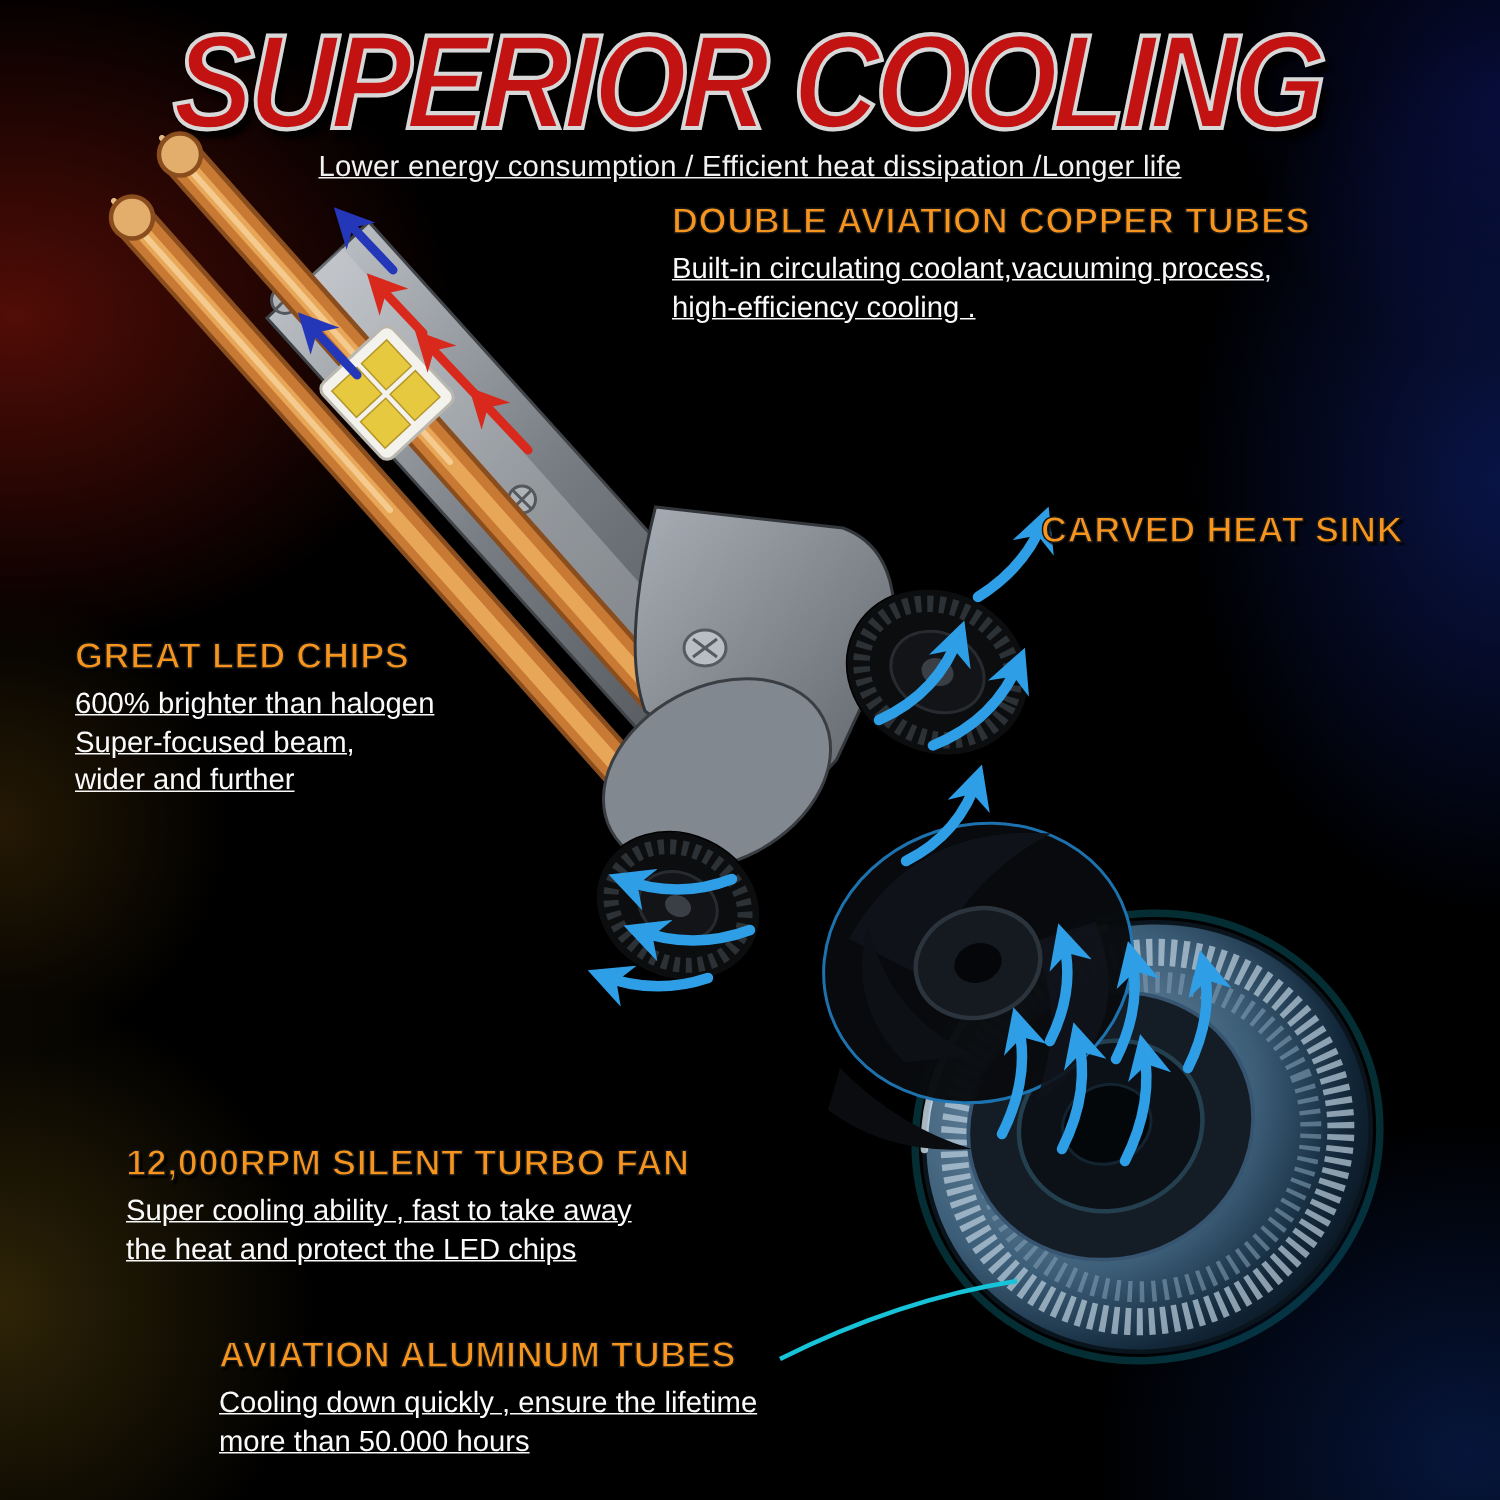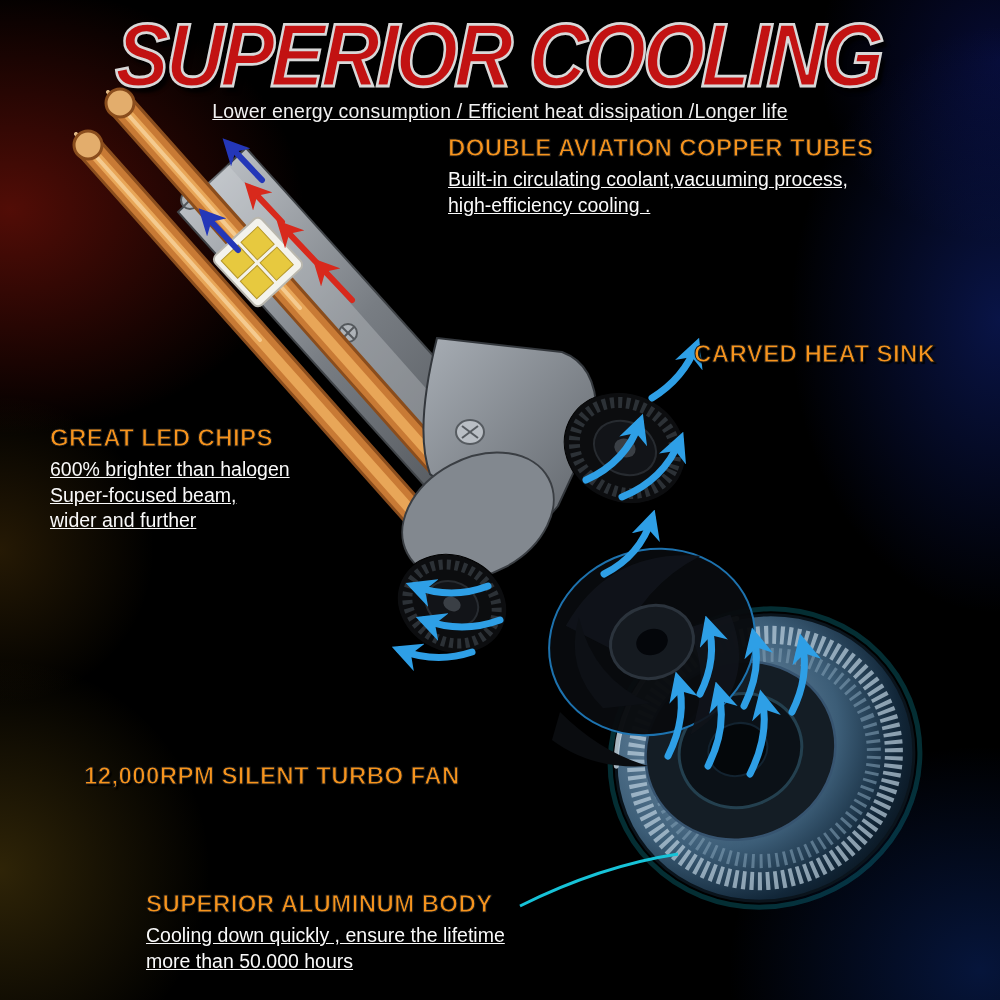--- a/index.html
+++ b/index.html
@@ -199,20 +199,22 @@
 
   <div class="callout co-led">
     <div class="h-orange">GREAT LED CHIPS</div>
     <div class="body-txt">600% brighter than halogen
 Super-focused beam,
 wider and further</div>
   </div>
 
   <div class="callout co-fan">
     <div class="h-orange">12,000RPM SILENT TURBO FAN</div>
+    <div class="body-txt">Super cooling ability , fast to take away
+the heat and protect the LED chips</div>
   </div>
 
   <div class="callout co-body">
-    <div class="h-orange">SUPERIOR ALUMINUM BODY</div>
+    <div class="h-orange">AVIATION ALUMINUM TUBES</div>
     <div class="body-txt">Cooling down quickly , ensure the lifetime
 more than 50.000 hours</div>
   </div>
 </div>
 
 </body></html>

